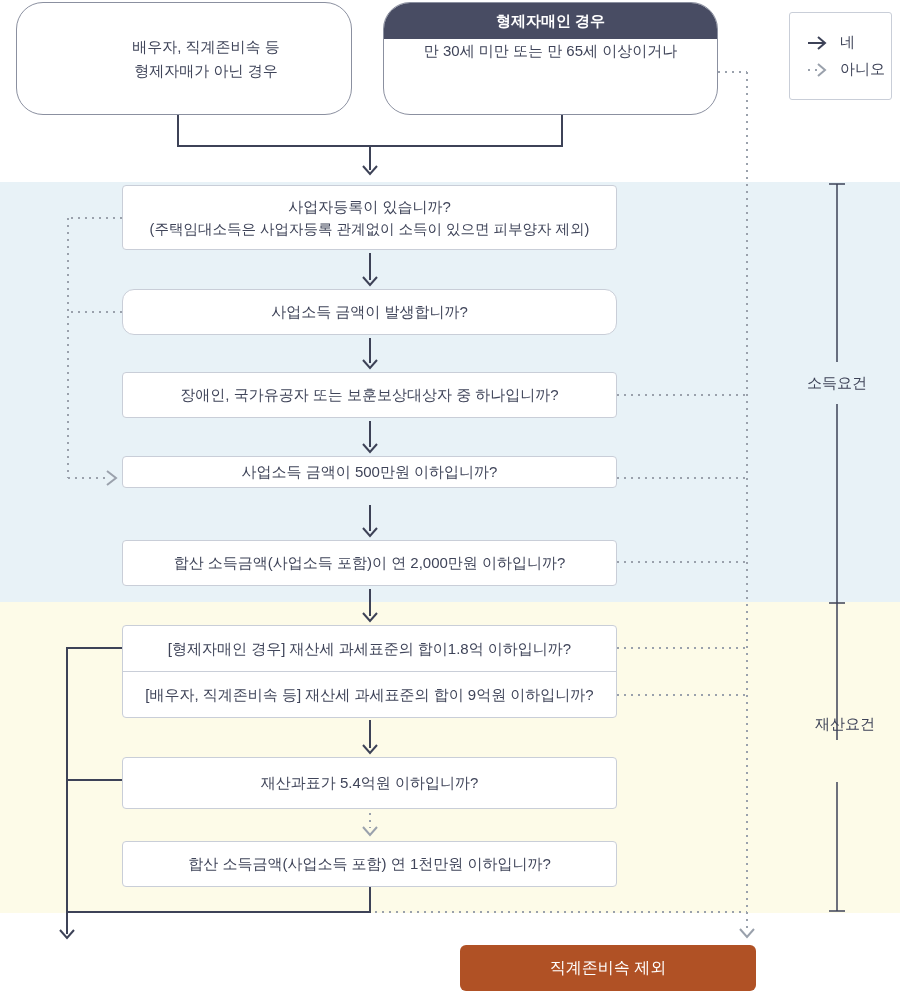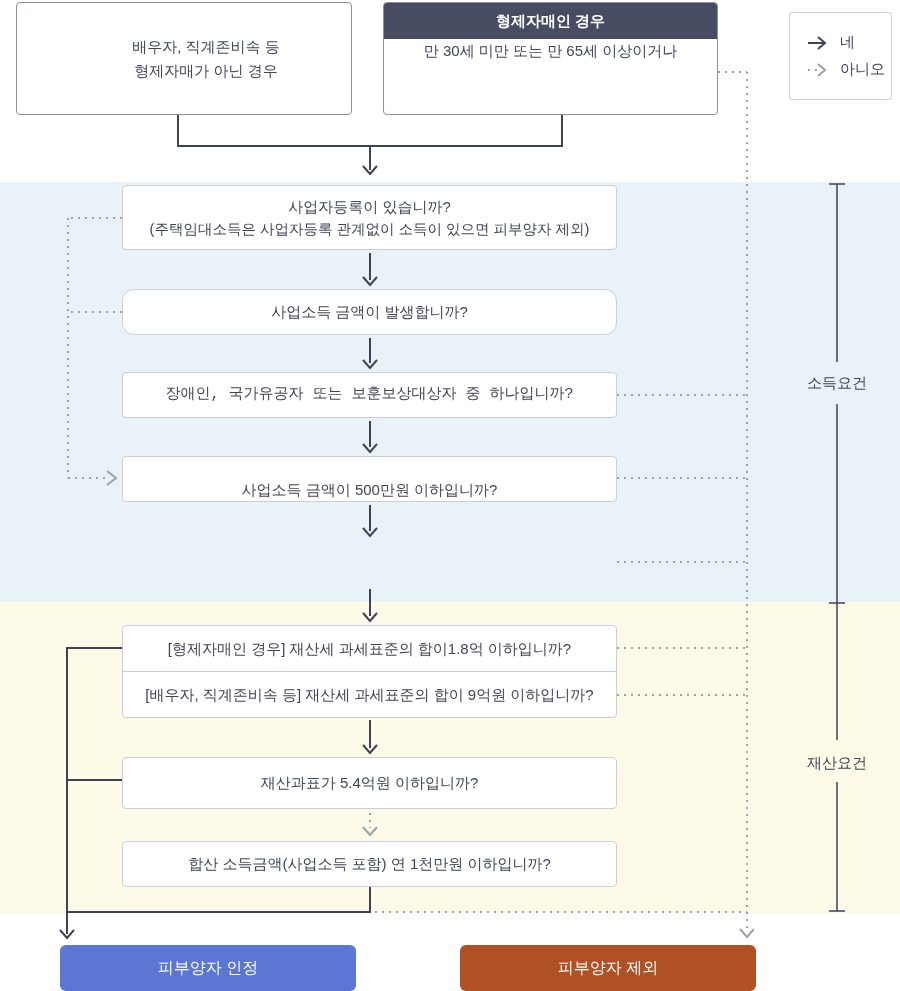--- a/index.html
+++ b/index.html
@@ -11,21 +11,21 @@
   .section-bg{position:absolute;left:0;width:900px;}
   #income-bg{top:182px;height:420px;background:var(--income_bg,#e8f2f7);}
   #property-bg{top:602px;height:311px;background:var(--property_bg,#fdfbe8);}
 
   .box{
     position:absolute;background:#fff;border:1px solid var(--box_border,#c9ced8);
     border-radius:4px;display:flex;flex-direction:column;justify-content:center;
     align-items:center;text-align:center;font-size:15px;line-height:1.55;
     box-sizing:border-box;
   }
-  .top-box{border-color:#8b90a0;}
+  .top-box{border-color:#8b90a0;border-radius:27px;}
   #sibling-box{padding:0;overflow:hidden;}
   #sibling-header{
     width:100%;height:36px;background:var(--header_bg,#484c63);color:#fff;
     display:flex;align-items:center;justify-content:center;font-size:15px;
     font-weight:bold;box-sizing:border-box;
   }
   #sibling-body{flex:1;display:flex;flex-direction:row;justify-content:center;width:100%;}
 
   .flow-box{left:122px;width:495px;}
   .sub-note{font-size:14.5px;}
@@ -39,21 +39,21 @@
     display:flex;flex-direction:column;justify-content:center;gap:8px;
     box-sizing:border-box;padding-left:16px;font-size:15px;
   }
   .legend-row{display:flex;align-items:center;gap:10px;}
 
   .bracket-label{
     position:absolute;left:799px;width:76px;text-align:center;
     font-size:15px;font-weight:500;color:var(--line_dark,#3d4257);
   }
   #income-label{top:374px;}
-  #property-label{top:754px;}
+  #property-label{top:715px;text-align:right;}
 
   .result-btn{
     position:absolute;top:945px;width:296px;height:46px;border:none;
     border-radius:6px;color:#fff;font-size:16px;font-weight:500;
     display:flex;align-items:center;justify-content:center;
     font-family:"Liberation Sans","DejaVu Sans",sans-serif;
   }
   #accept-btn{left:60px;background:var(--accept_bg,#5c76d3);}
   #exclude-btn{left:460px;background:var(--exclude_bg,#b05125);}
 
@@ -153,38 +153,40 @@
     </div>
   </div>
 
   <div class="box flow-box" style="top:185px;height:65px;">
     <div>사업자등록이 있습니까?</div>
     <div class="sub-note">(주택임대소득은 사업자등록 관계없이 소득이 있으면 피부양자 제외)</div>
   </div>
   <div class="box flow-box" style="top:289px;height:46px;border-radius:12px;">
     <div>사업소득 금액이 발생합니까?</div>
   </div>
-  <div class="box flow-box" style="top:372px;height:46px;font-family:Liberation Mono, monospace;">
+  <div class="box flow-box" style="top:372px;height:46px;">
     <div>장애인, 국가유공자 또는 보훈보상대상자 중 하나입니까?</div>
   </div>
-  <div class="box flow-box" style="top:456px;height:46px;justify-content:flex-end;">
+  <div class="box flow-box" style="top:456px;height:32px;">
     <div>사업소득 금액이 500만원 이하입니까?</div>
+  </div>
+  <div class="box flow-box" style="top:540px;height:46px;">
+    <div>합산 소득금액(사업소득 포함)이 연 2,000만원 이하입니까?</div>
   </div>
 
   <div class="bracket-label" id="income-label">소득요건</div>
 
   <div class="box flow-box dual-box" style="top:625px;height:93px;">
     <div class="dual-cell first">[형제자매인 경우] 재산세 과세표준의 합이1.8억 이하입니까?</div>
     <div class="dual-cell">[배우자, 직계존비속 등] 재산세 과세표준의 합이 9억원 이하입니까?</div>
   </div>
   <div class="box flow-box" style="top:757px;height:52px;">
     <div>재산과표가 5.4억원 이하입니까?</div>
   </div>
   <div class="box flow-box" style="top:841px;height:46px;">
     <div>합산 소득금액(사업소득 포함) 연 1천만원 이하입니까?</div>
   </div>
 
   <div class="bracket-label" id="property-label">재산요건</div>
 
-  <div class="result-btn" id="accept-btn">피부양자 인정</div>
-  <div class="result-btn" id="exclude-btn">피부양자 제외</div>
+  <div class="result-btn" id="exclude-btn">직계존비속 제외</div>
 
 </div>
 
 </body></html>

